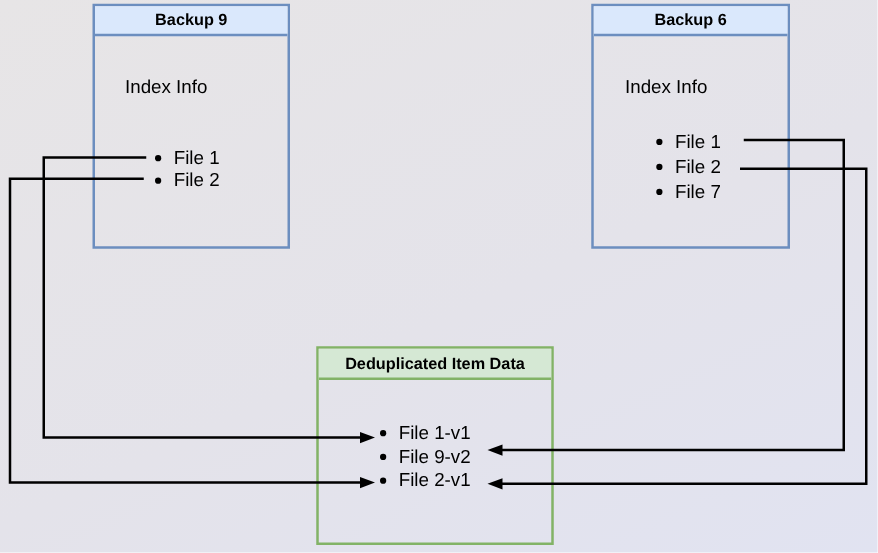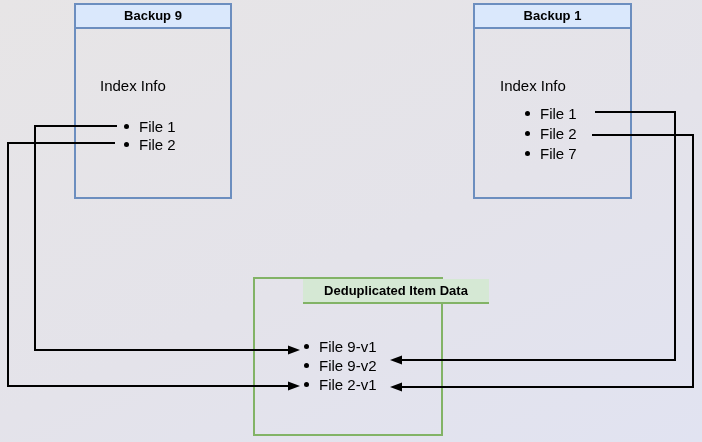--- a/index.html
+++ b/index.html
@@ -20,27 +20,26 @@
   .box.blue  { border: 2px solid #6c8ebf; }
   .box.green { border: 2px solid #82b366; }
   .box-header {
     box-sizing: border-box;
     width: 100%;
     text-align: center;
     font-weight: bold;
     font-size: 13px;
   }
   .blue .box-header  { background: #dae8fc; border-bottom: 2px solid #6c8ebf; height: 24px; line-height: 22px; }
-  .green .box-header { background: #d5e8d4; border-bottom: 2px solid #82b366; height: 25px; line-height: 23px; margin-left: 48px; }
+  .green .box-header { background: #d5e8d4; border-bottom: 2px solid #82b366; height: 25px; line-height: 23px; }
   .subtitle {
     position: absolute;
     font-size: 15px;
     line-height: 18px;
     white-space: nowrap;
-    margin-top: 16px;
   }
   ul.file-list {
     position: absolute;
     margin: 0;
     padding: 0;
     list-style: none;
   }
   ul.file-list li {
     display: flex;
     align-items: center;
@@ -89,21 +88,21 @@
       </li>
       <li>
         <span class="dot"></span>
         <span>File 2</span>
       </li>
     </ul>
   </div>
 
   <div class="box blue" style="left:473px; top:3px; width:159px; height:196px;">
     <div class="box-header">
-      <span>Backup 1</span>
+      <span>Backup 6</span>
     </div>
     <div class="subtitle" style="left:25px; top:56px;">Index Info</div>
     <ul class="file-list rows-20" style="left:50px; top:98px;">
       <li>
         <span class="dot"></span>
         <span>File 1</span>
       </li>
       <li>
         <span class="dot"></span>
         <span>File 2</span>
@@ -115,21 +114,21 @@
     </ul>
   </div>
 
   <div class="box green" style="left:253px; top:277px; width:190px; height:159px;">
     <div class="box-header">
       <span>Deduplicated Item Data</span>
     </div>
     <ul class="file-list rows-19" style="left:49px; top:58px;">
       <li>
         <span class="dot"></span>
-        <span>File 9-v1</span>
+        <span>File 1-v1</span>
       </li>
       <li>
         <span class="dot"></span>
         <span>File 9-v2</span>
       </li>
       <li>
         <span class="dot"></span>
         <span>File 2-v1</span>
       </li>
     </ul>

